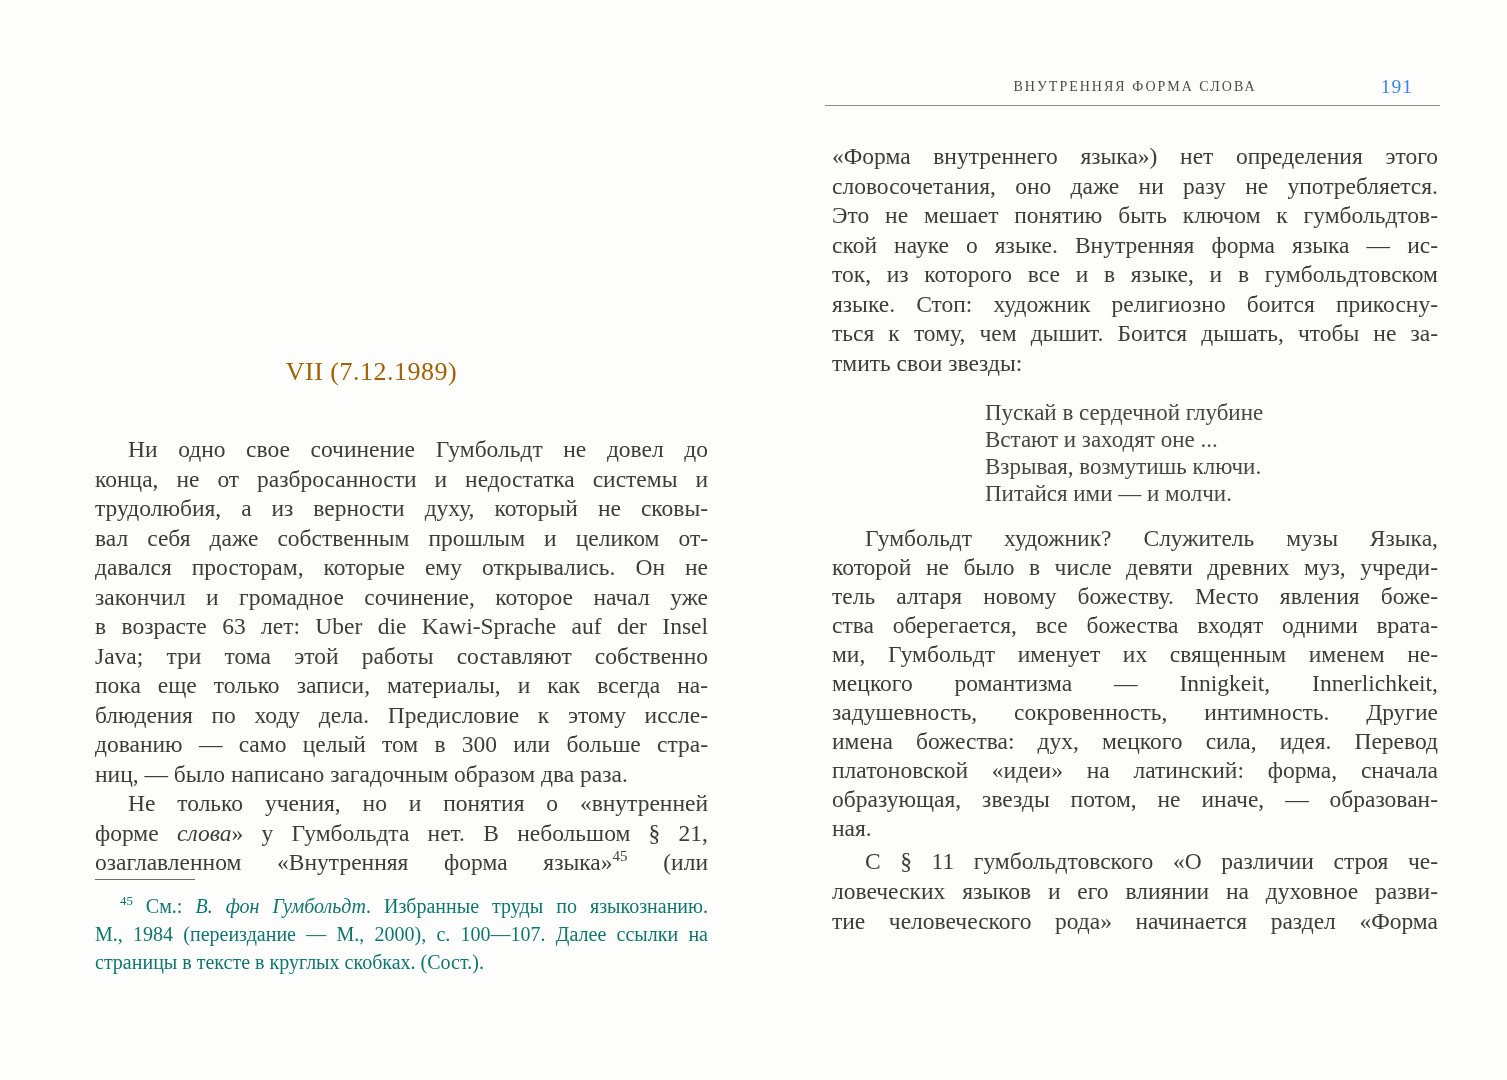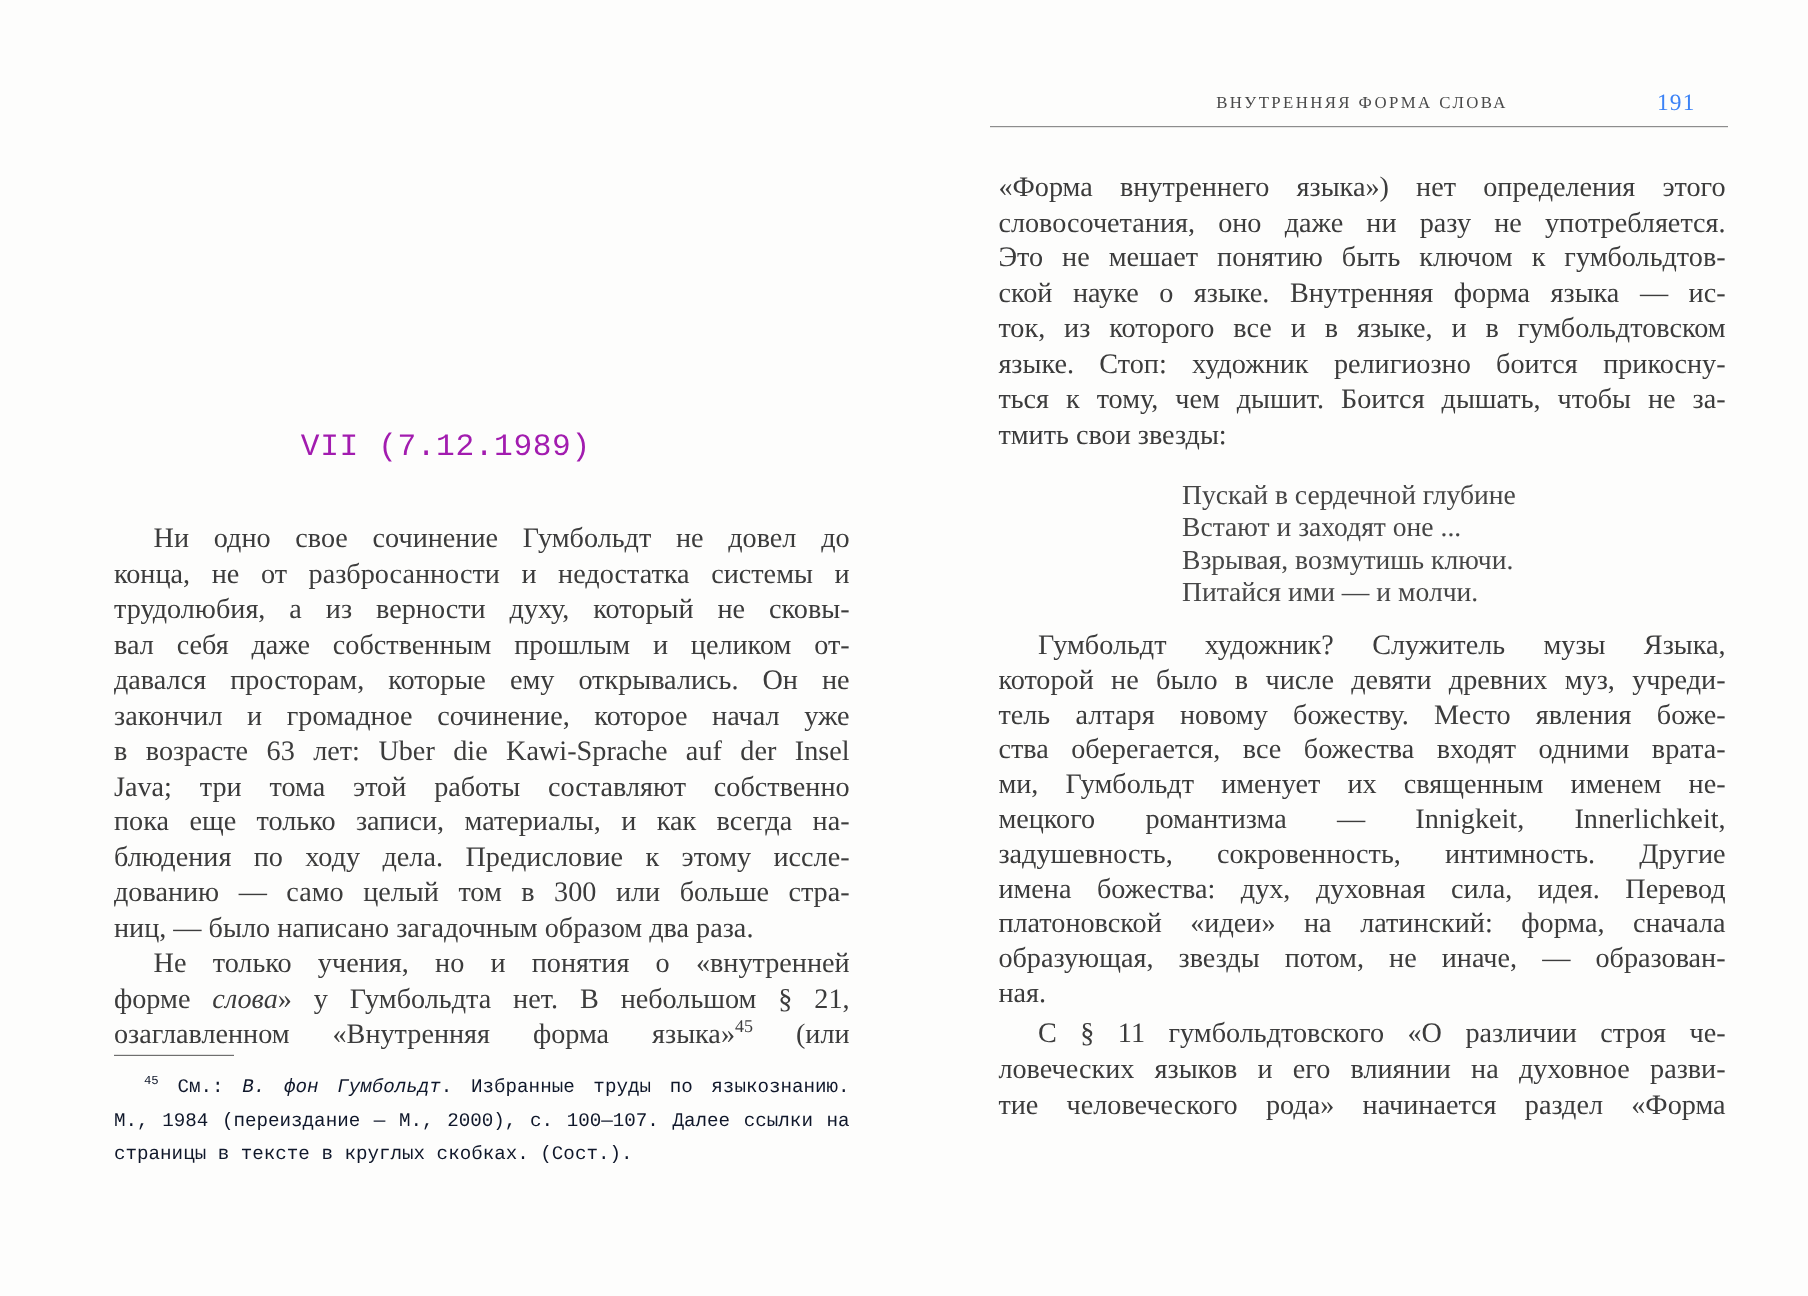--- a/index.html
+++ b/index.html
@@ -21,21 +21,21 @@
   .col-right .r-p3 .line { line-height: 30px; }
 
   .j    { text-align: justify; text-align-last: justify; }
   .last { text-align-last: left; }
   .first-indent { text-indent: 33px; }
 
   .chapter-heading {
     margin: 0; padding-right: 60px;
     font-size: 26px; font-weight: 400;
     text-align: center; letter-spacing: 0.5px;
-    line-height: 30px; color: #a21caf; font-family: Liberation Mono, monospace;
+    line-height: 30px; color: #a16207;
   }
 
   .running-head { position: relative; height: 22px; }
   .rh-title {
     display: block; text-align: center;
     font-size: 14px; letter-spacing: 2px;
     color: #4a4a4a; line-height: 22px;
   }
   .rh-page {
     position: absolute; right: 25px; top: 0;
@@ -58,21 +58,21 @@
     font-size: 23px; line-height: 27px;
     text-align: left; color: #464646;
   }
 
   .footnote { margin-top: 0; }
   .fn-rule {
     width: 100px; height: 0;
     border-top: 1.6px solid #6f6f6f;
     margin: 1px 0 12px 0;
   }
-  .footnote .line { font-size: 16px; line-height: 28px; color: #0f172a; font-family: Liberation Mono, monospace; }
+  .footnote .line { font-size: 20px; line-height: 28px; color: #0f766e; }
   .fn-indent { text-indent: 25px; }
 
   .it { font-style: italic; }
   sup.ref {
     font-size: 0.64em; line-height: 0;
     vertical-align: super; letter-spacing: 0;
   }
 </style>
 </head>
 <body>
@@ -137,21 +137,21 @@
     </div>
 
     <div class="para r-p2">
       <div class="line j first-indent">Гумбольдт художник? Служитель музы Языка,</div>
       <div class="line j">которой не было в числе девяти древних муз, учреди-</div>
       <div class="line j">тель алтаря новому божеству. Место явления боже-</div>
       <div class="line j">ства оберегается, все божества входят одними врата-</div>
       <div class="line j">ми, Гумбольдт именует их священным именем не-</div>
       <div class="line j">мецкого романтизма — Innigkeit, Innerlichkeit,</div>
       <div class="line j">задушевность, сокровенность, интимность. Другие</div>
-      <div class="line j">имена божества: дух, духовная сила, идея. Перевод</div>
+      <div class="line j">имена божества: дух, мецкого сила, идея. Перевод</div>
       <div class="line j">платоновской «идеи» на латинский: форма, сначала</div>
       <div class="line j">образующая, звезды потом, не иначе, — образован-</div>
       <div class="line j last">ная.</div>
     </div>
 
     <div class="para r-p3">
       <div class="line j first-indent">С § 11 гумбольдтовского «О различии строя че-</div>
       <div class="line j">ловеческих языков и его влиянии на духовное разви-</div>
       <div class="line j">тие человеческого рода» начинается раздел «Форма</div>
     </div>

